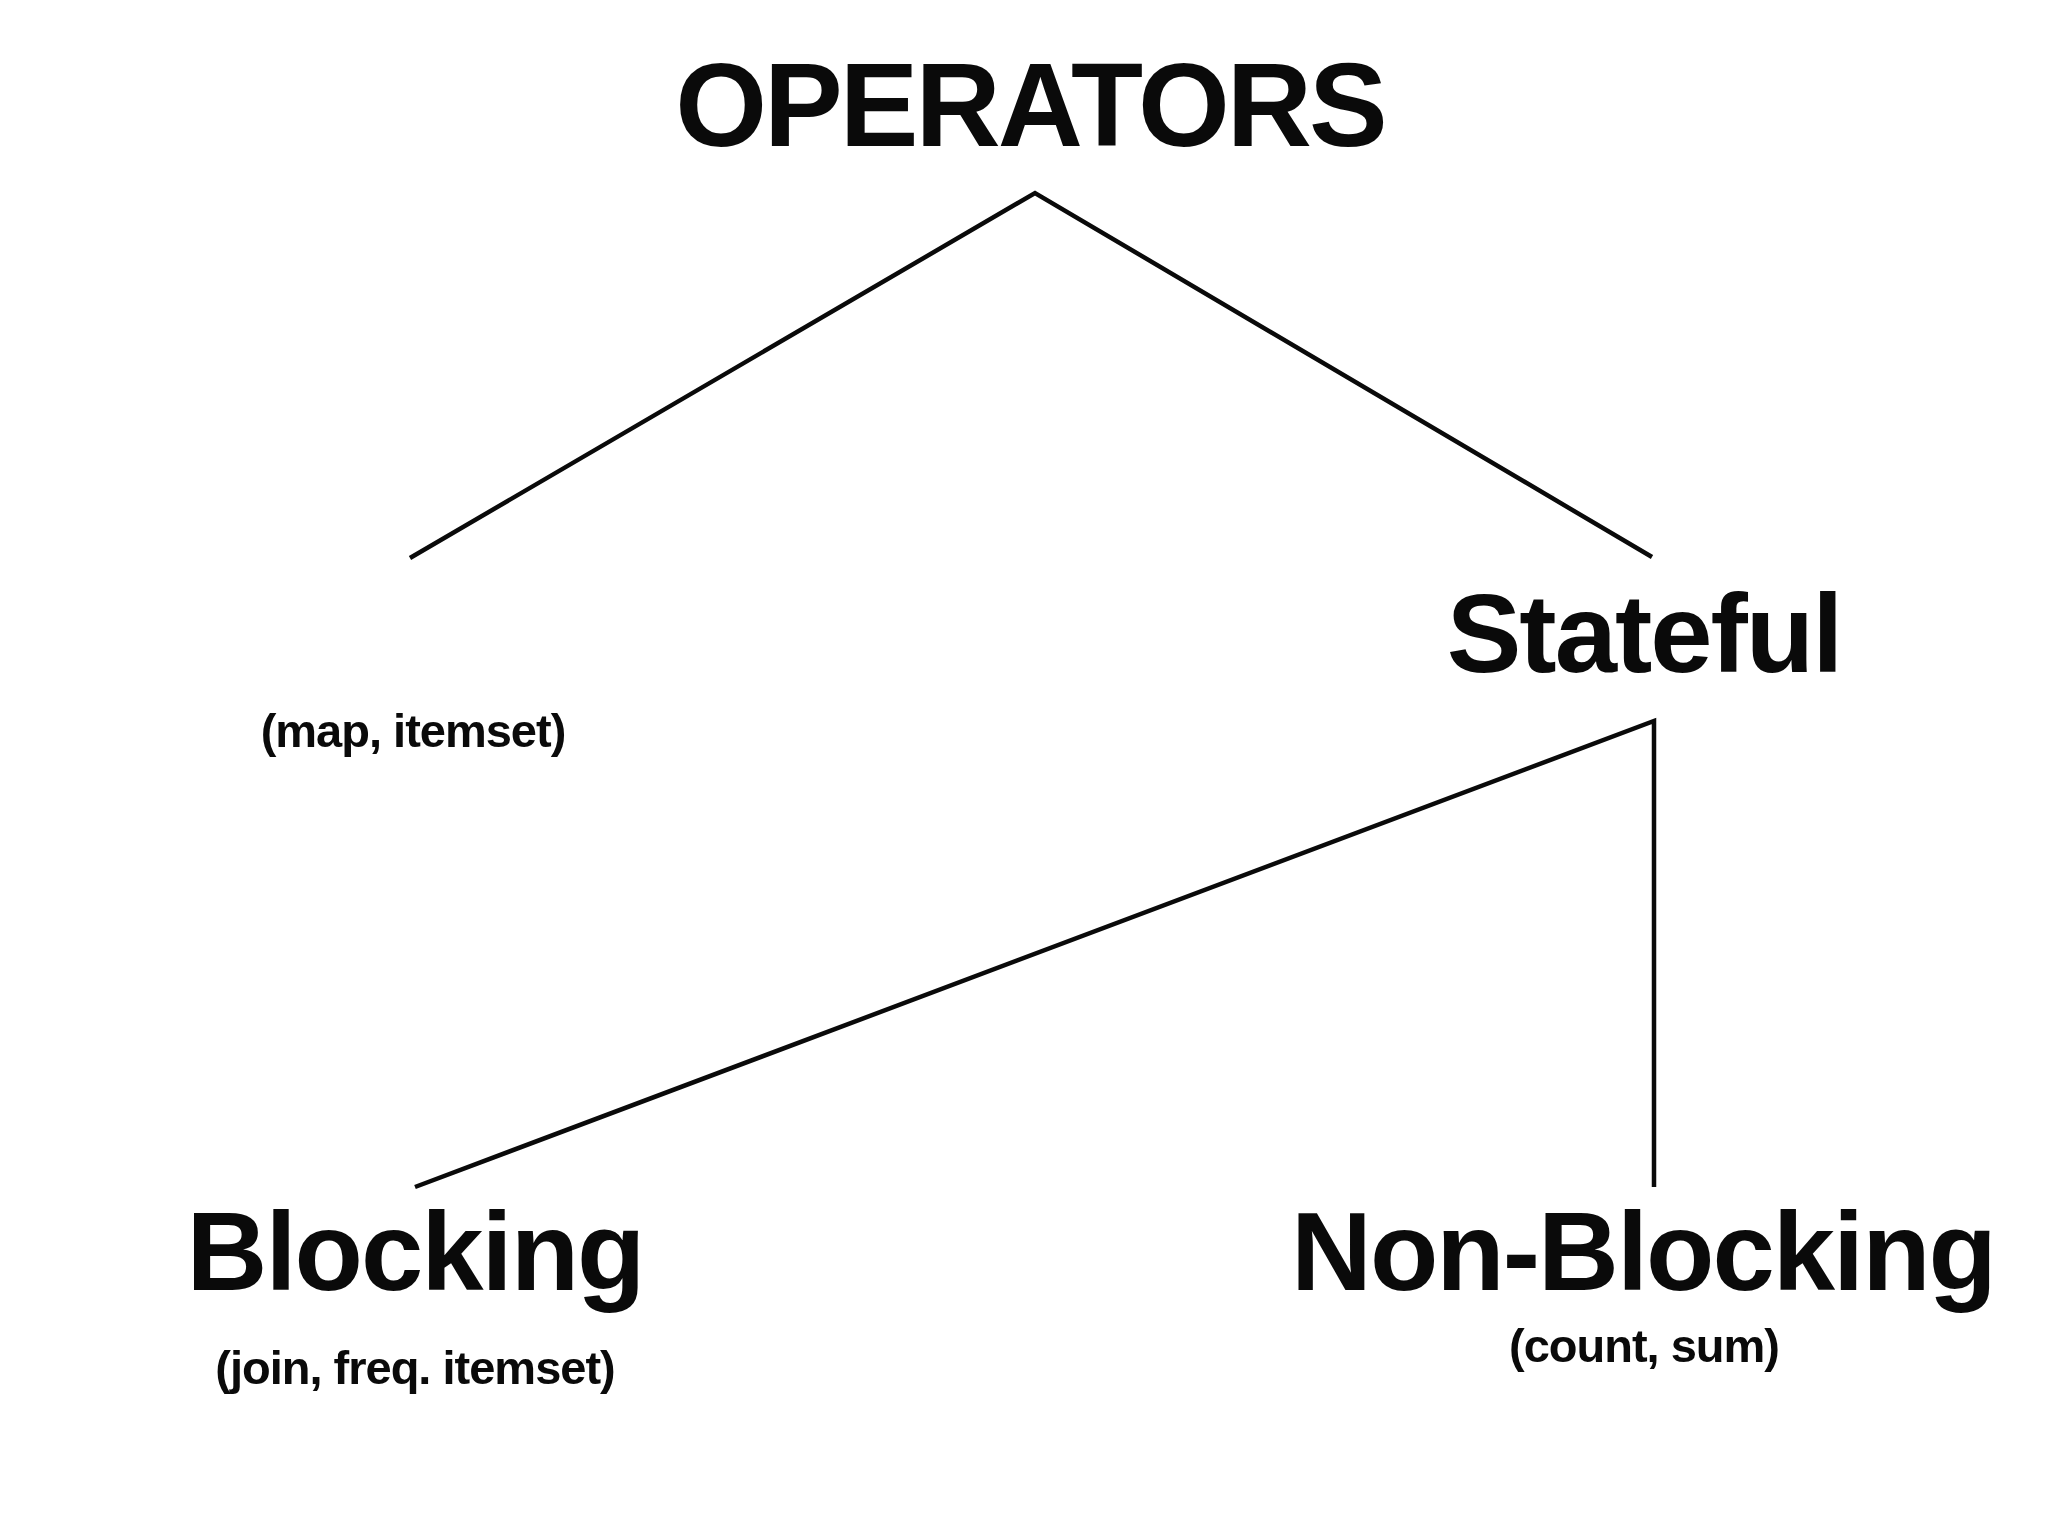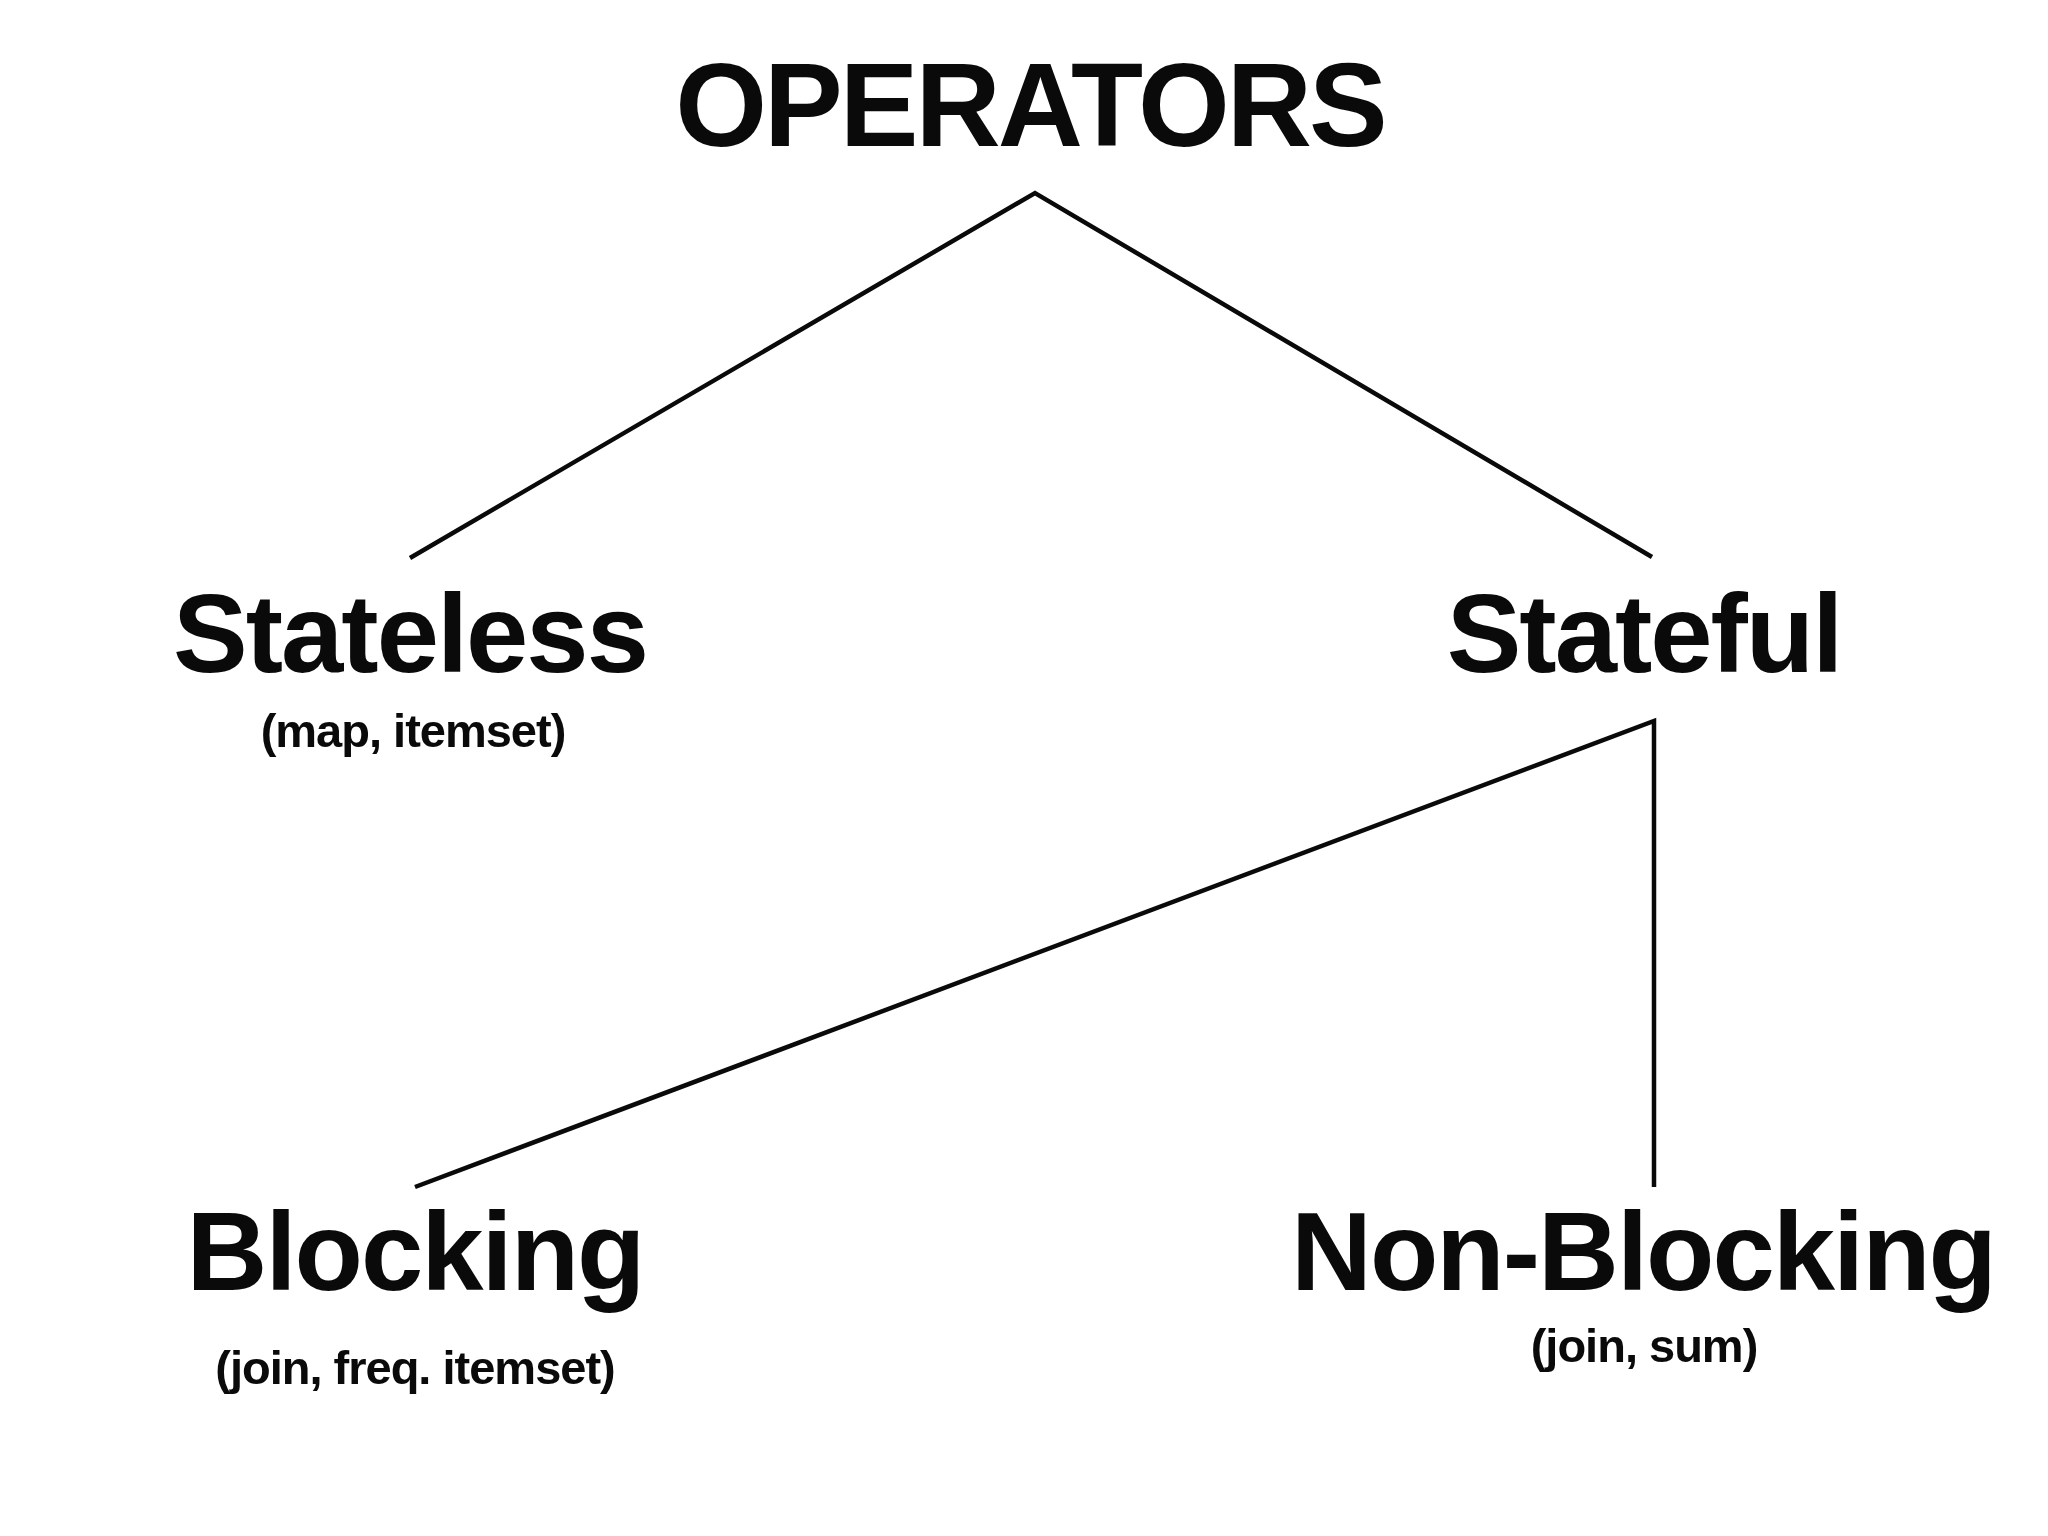--- a/index.html
+++ b/index.html
@@ -61,27 +61,26 @@
 
 <div class="stage">
 
   <svg class="edges" viewBox="0 0 2048 1536" xmlns="http://www.w3.org/2000/svg">
     <polyline points="410,558 1035,193 1652,557"></polyline>
     <polyline points="415,1187 1654,721 1654,1187"></polyline>
   </svg>
 
   <div class="label title" style="left:1030px; top:46px;">OPERATORS</div>
 
-  <div class="label node-label" style="left:410px; top:578px;">Stateless</div>
 
   <div class="label sub-label" style="left:413px; top:707px;">(map, itemset)</div>
 
   <div class="label node-label" style="left:1644px; top:578px;">Stateful</div>
 
   <div class="label node-label" style="left:415px; top:1196px;">Blocking</div>
 
   <div class="label sub-label" style="left:415px; top:1322px;margin-top:22px;">(join, freq. itemset)</div>
 
   <div class="label node-label" style="left:1643px; top:1196px;">Non-Blocking</div>
 
-  <div class="label sub-label" style="left:1644px; top:1322px;">(join, sum)</div>
+  <div class="label sub-label" style="left:1644px; top:1322px;">(count, sum)</div>
 
 </div>
 
 </body></html>

